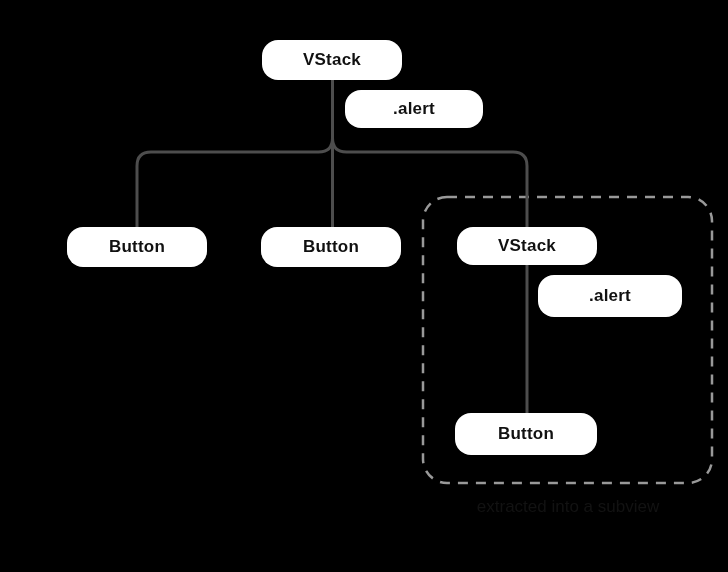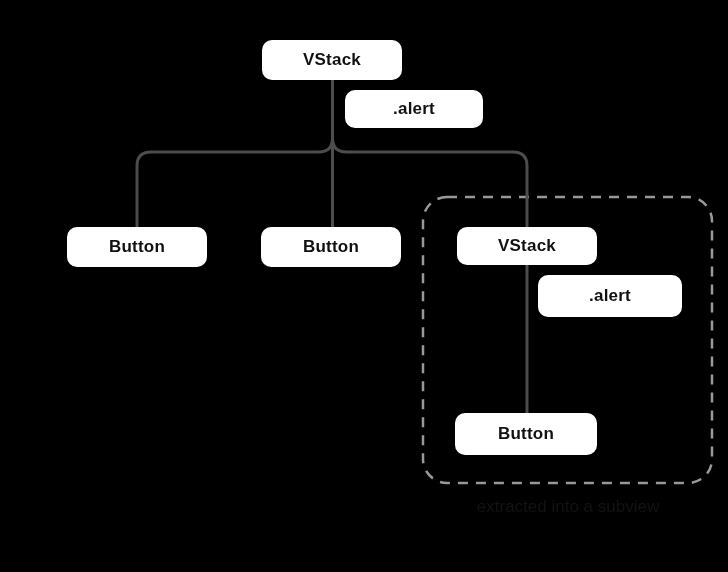--- a/index.html
+++ b/index.html
@@ -20,21 +20,21 @@
   svg.wires {
     position: absolute;
     left: 0;
     top: 0;
     width: 728px;
     height: 572px;
   }
   .node {
     position: absolute;
     background: #ffffff;
-    border-radius: 10px;
+    border-radius: 16px;
     display: flex;
     align-items: center;
     justify-content: center;
     font-weight: 700;
     font-size: 17px;
     color: #111111;
     letter-spacing: 0.2px;
     box-sizing: border-box;
   }
   .node-root-vstack   { left: 262px; top: 40px;  width: 140px; height: 40px; }

